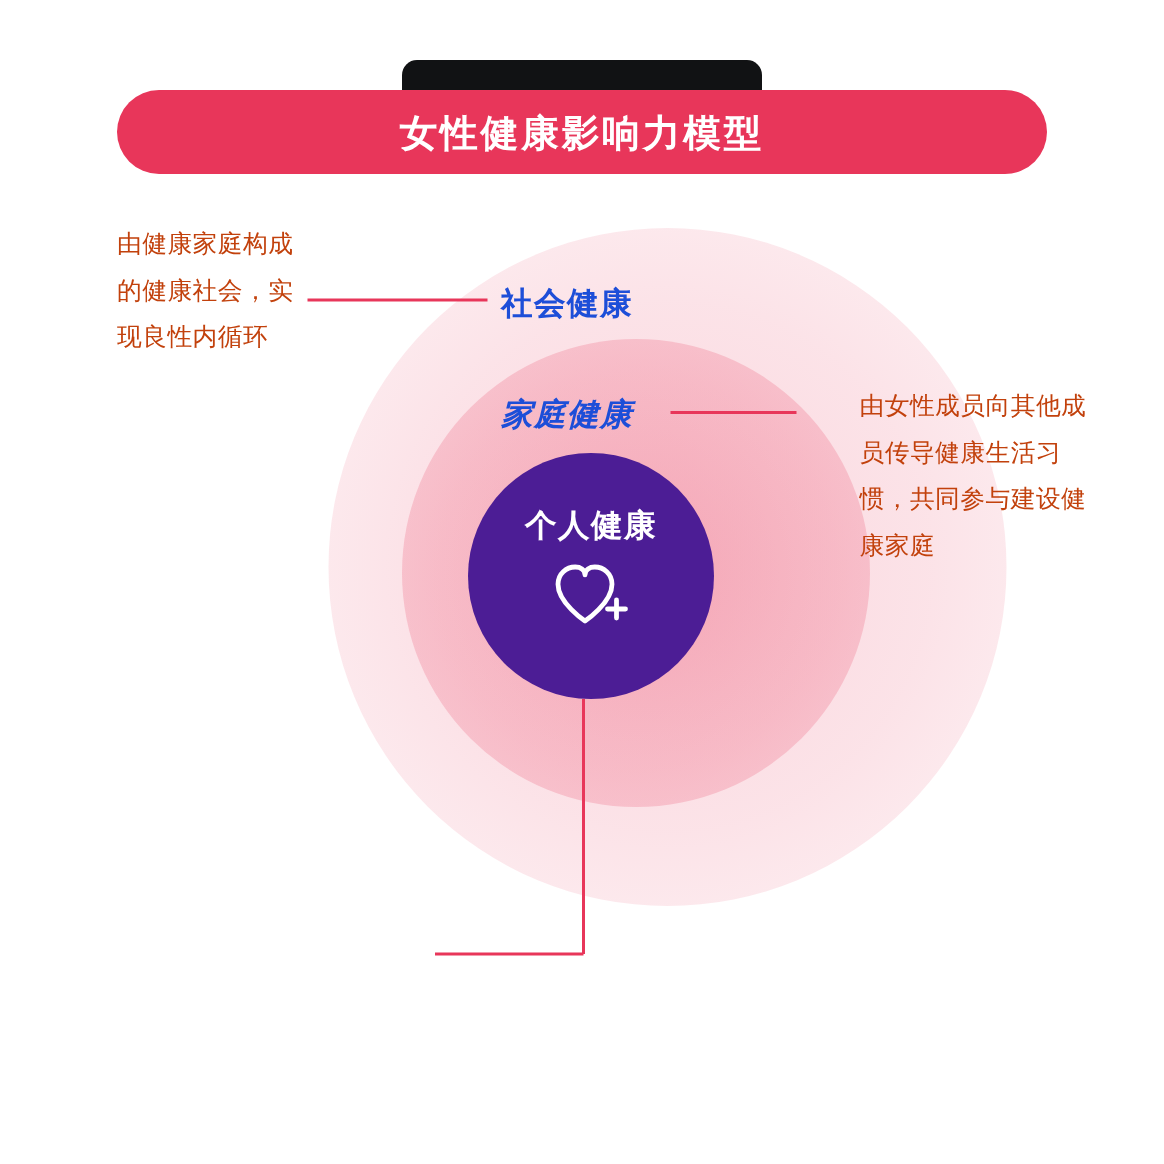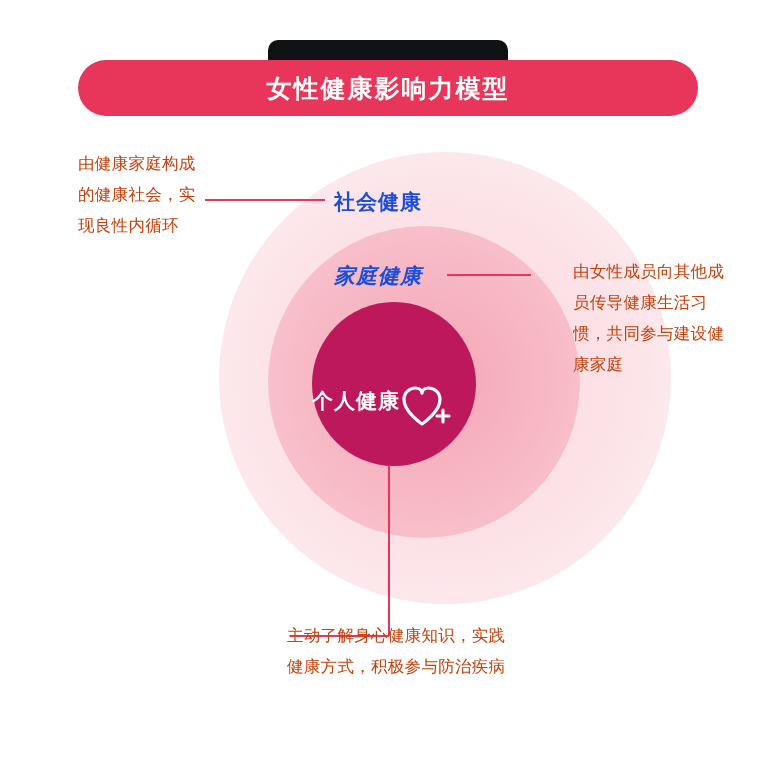--- a/index.html
+++ b/index.html
@@ -67,23 +67,23 @@
     border-radius: 50%;
     background: radial-gradient(circle at 50% 50%, rgba(232,54,90,0.30) 0%, rgba(232,54,90,0.22) 60%, rgba(232,54,90,0.14) 100%);
   }
   .circle-inner {
     position: absolute;
     left: 312px;
     top: 302px;
     width: 164px;
     height: 164px;
     border-radius: 50%;
-    background: #be185d;
+    background: #4c1d95;
     display: flex;
-    flex-direction: row;
+    flex-direction: column;
     align-items: center;
     justify-content: flex-start;
     padding-top: 34px;
     box-sizing: border-box;
   }
   .circle-inner .inner-label {
     color: #ffffff;
     font-size: 21px;
     font-weight: bold;
     letter-spacing: 1px;
@@ -175,15 +175,14 @@
   <div class="ring-label label-society">社会健康</div>
   <div class="ring-label label-family">家庭健康</div>
 
   <div class="line line-h-left"></div>
   <div class="line line-h-right"></div>
   <div class="line line-v-bottom"></div>
   <div class="line line-h-bottom"></div>
 
   <div class="annotation anno-left">由健康家庭构成的健康社会，实现良性内循环</div>
   <div class="annotation anno-right">由女性成员向其他成员传导健康生活习惯，共同参与建设健康家庭</div>
-  <div class="annotation anno-bottom">主动了解身心健康知识，实践健康方式，积极参与防治疾病</div>
 
 </div>
 
 </body></html>

